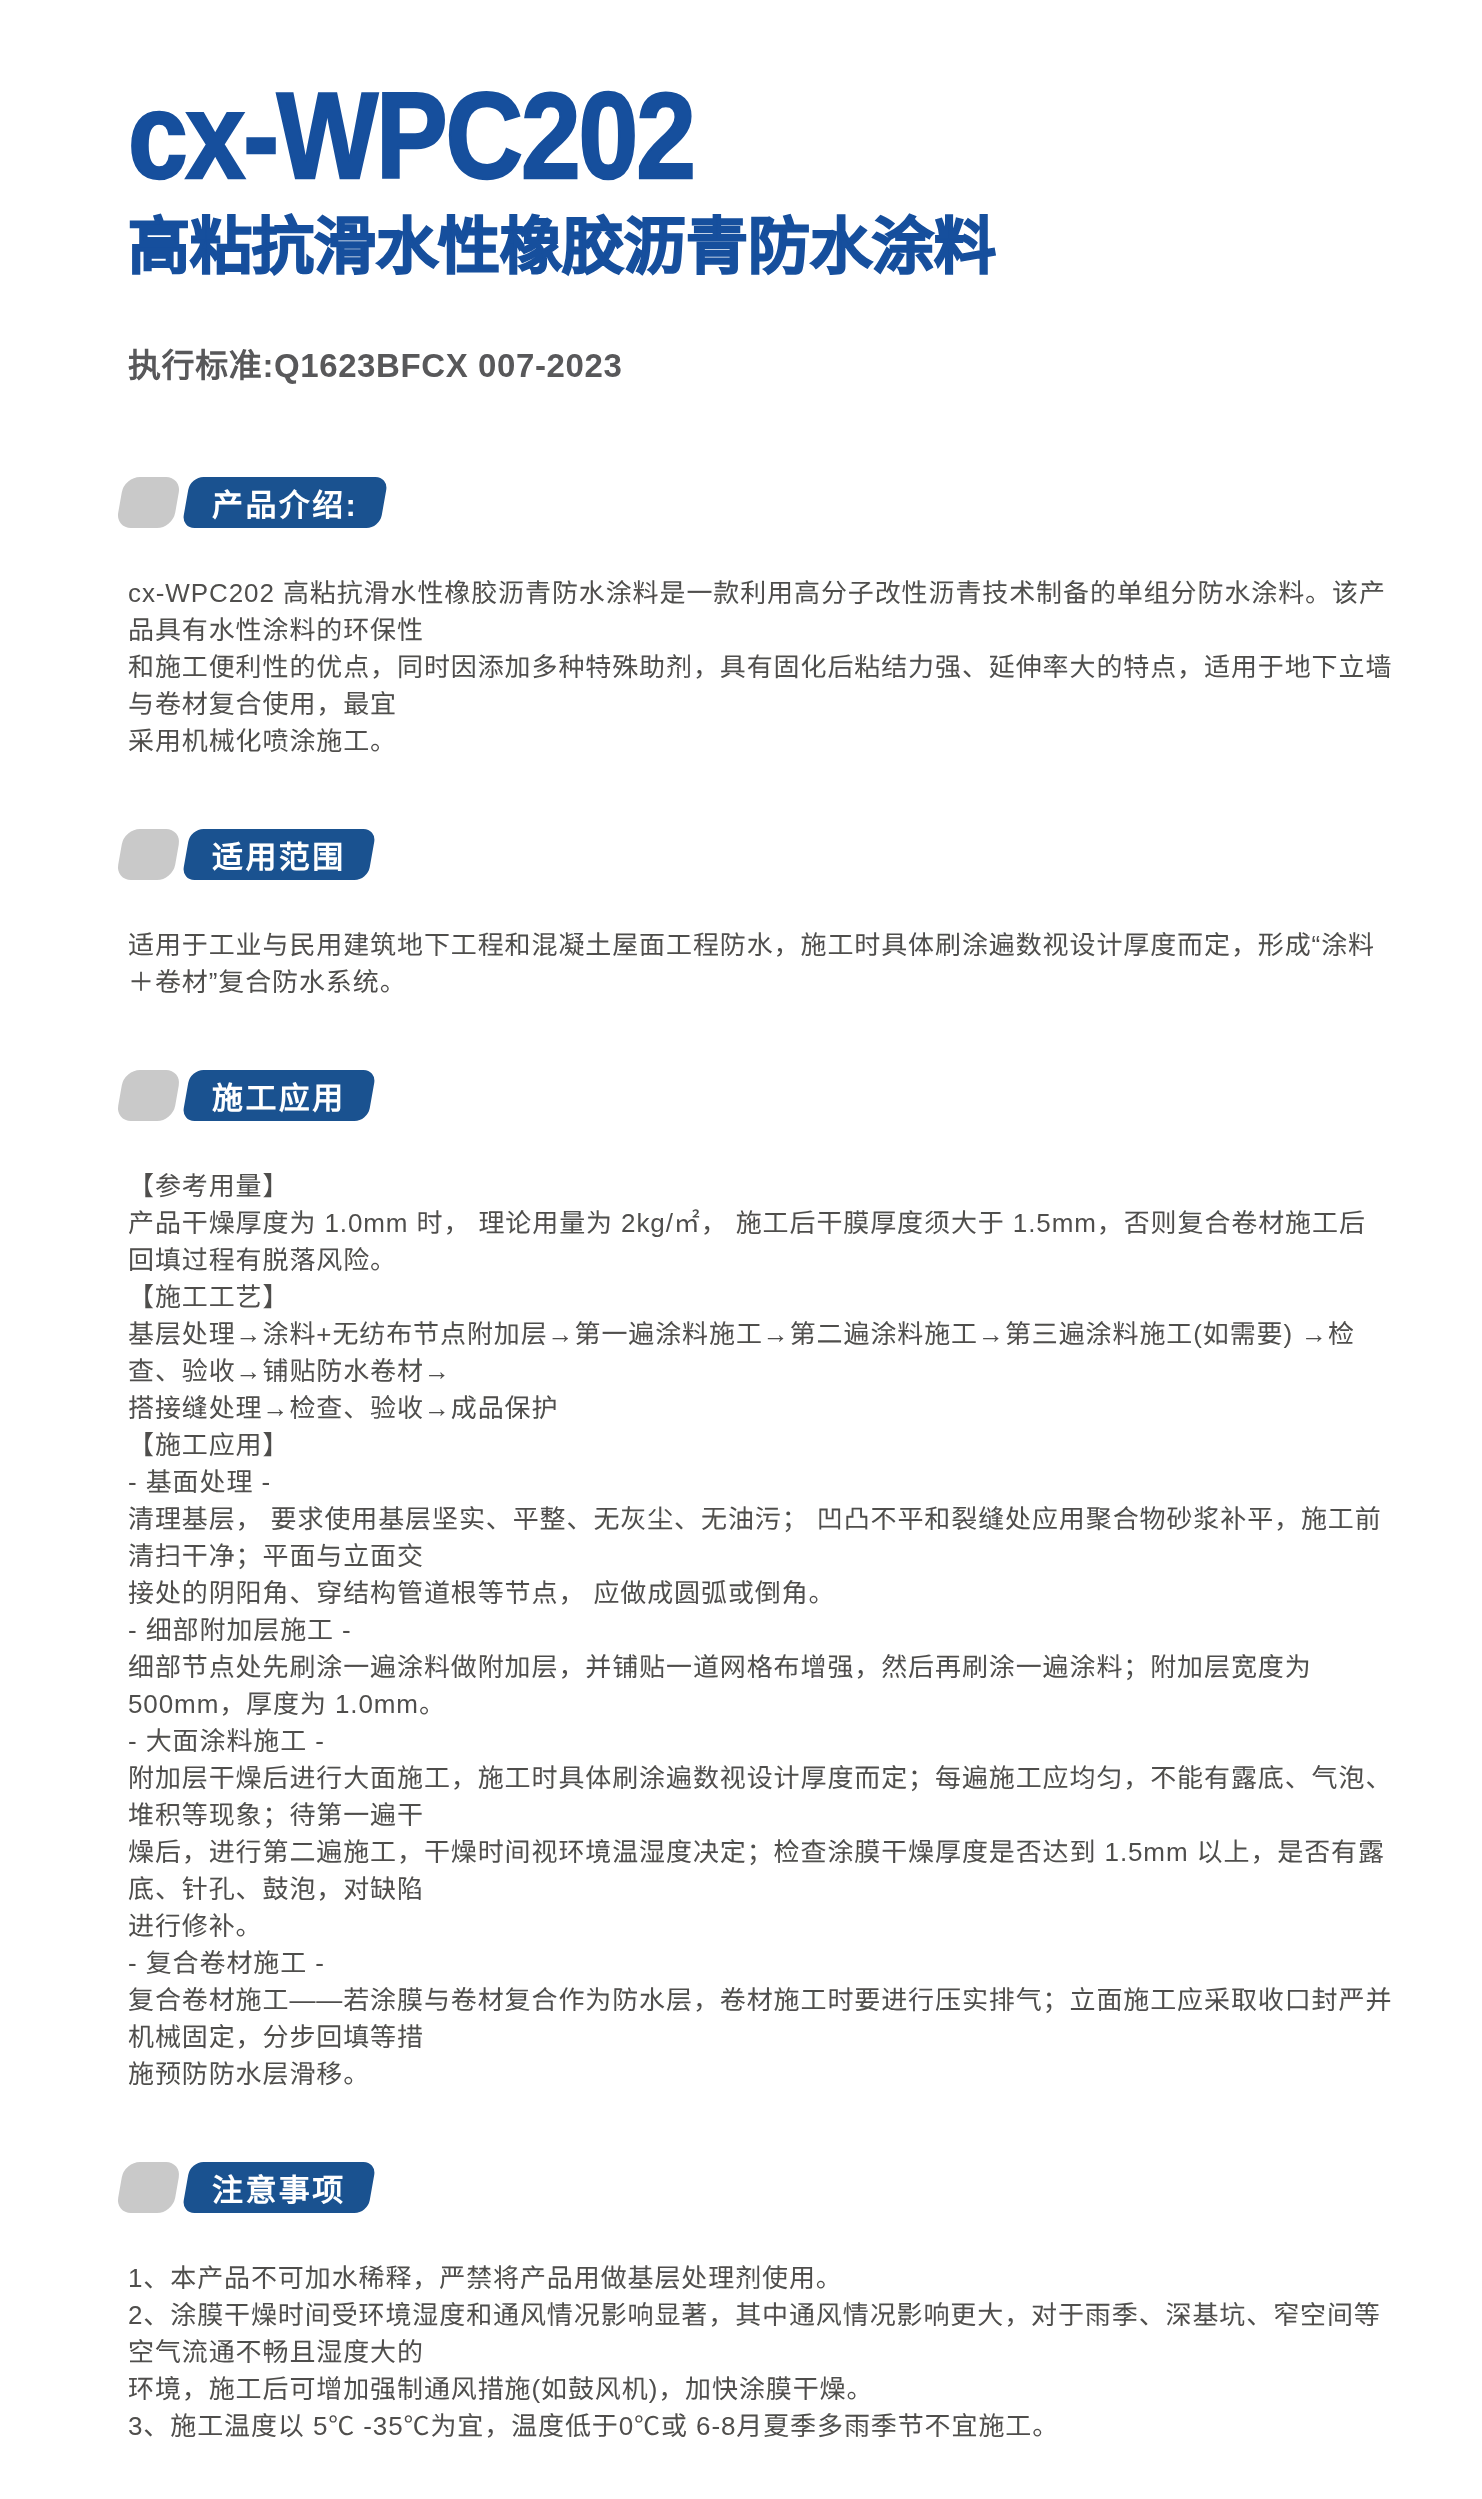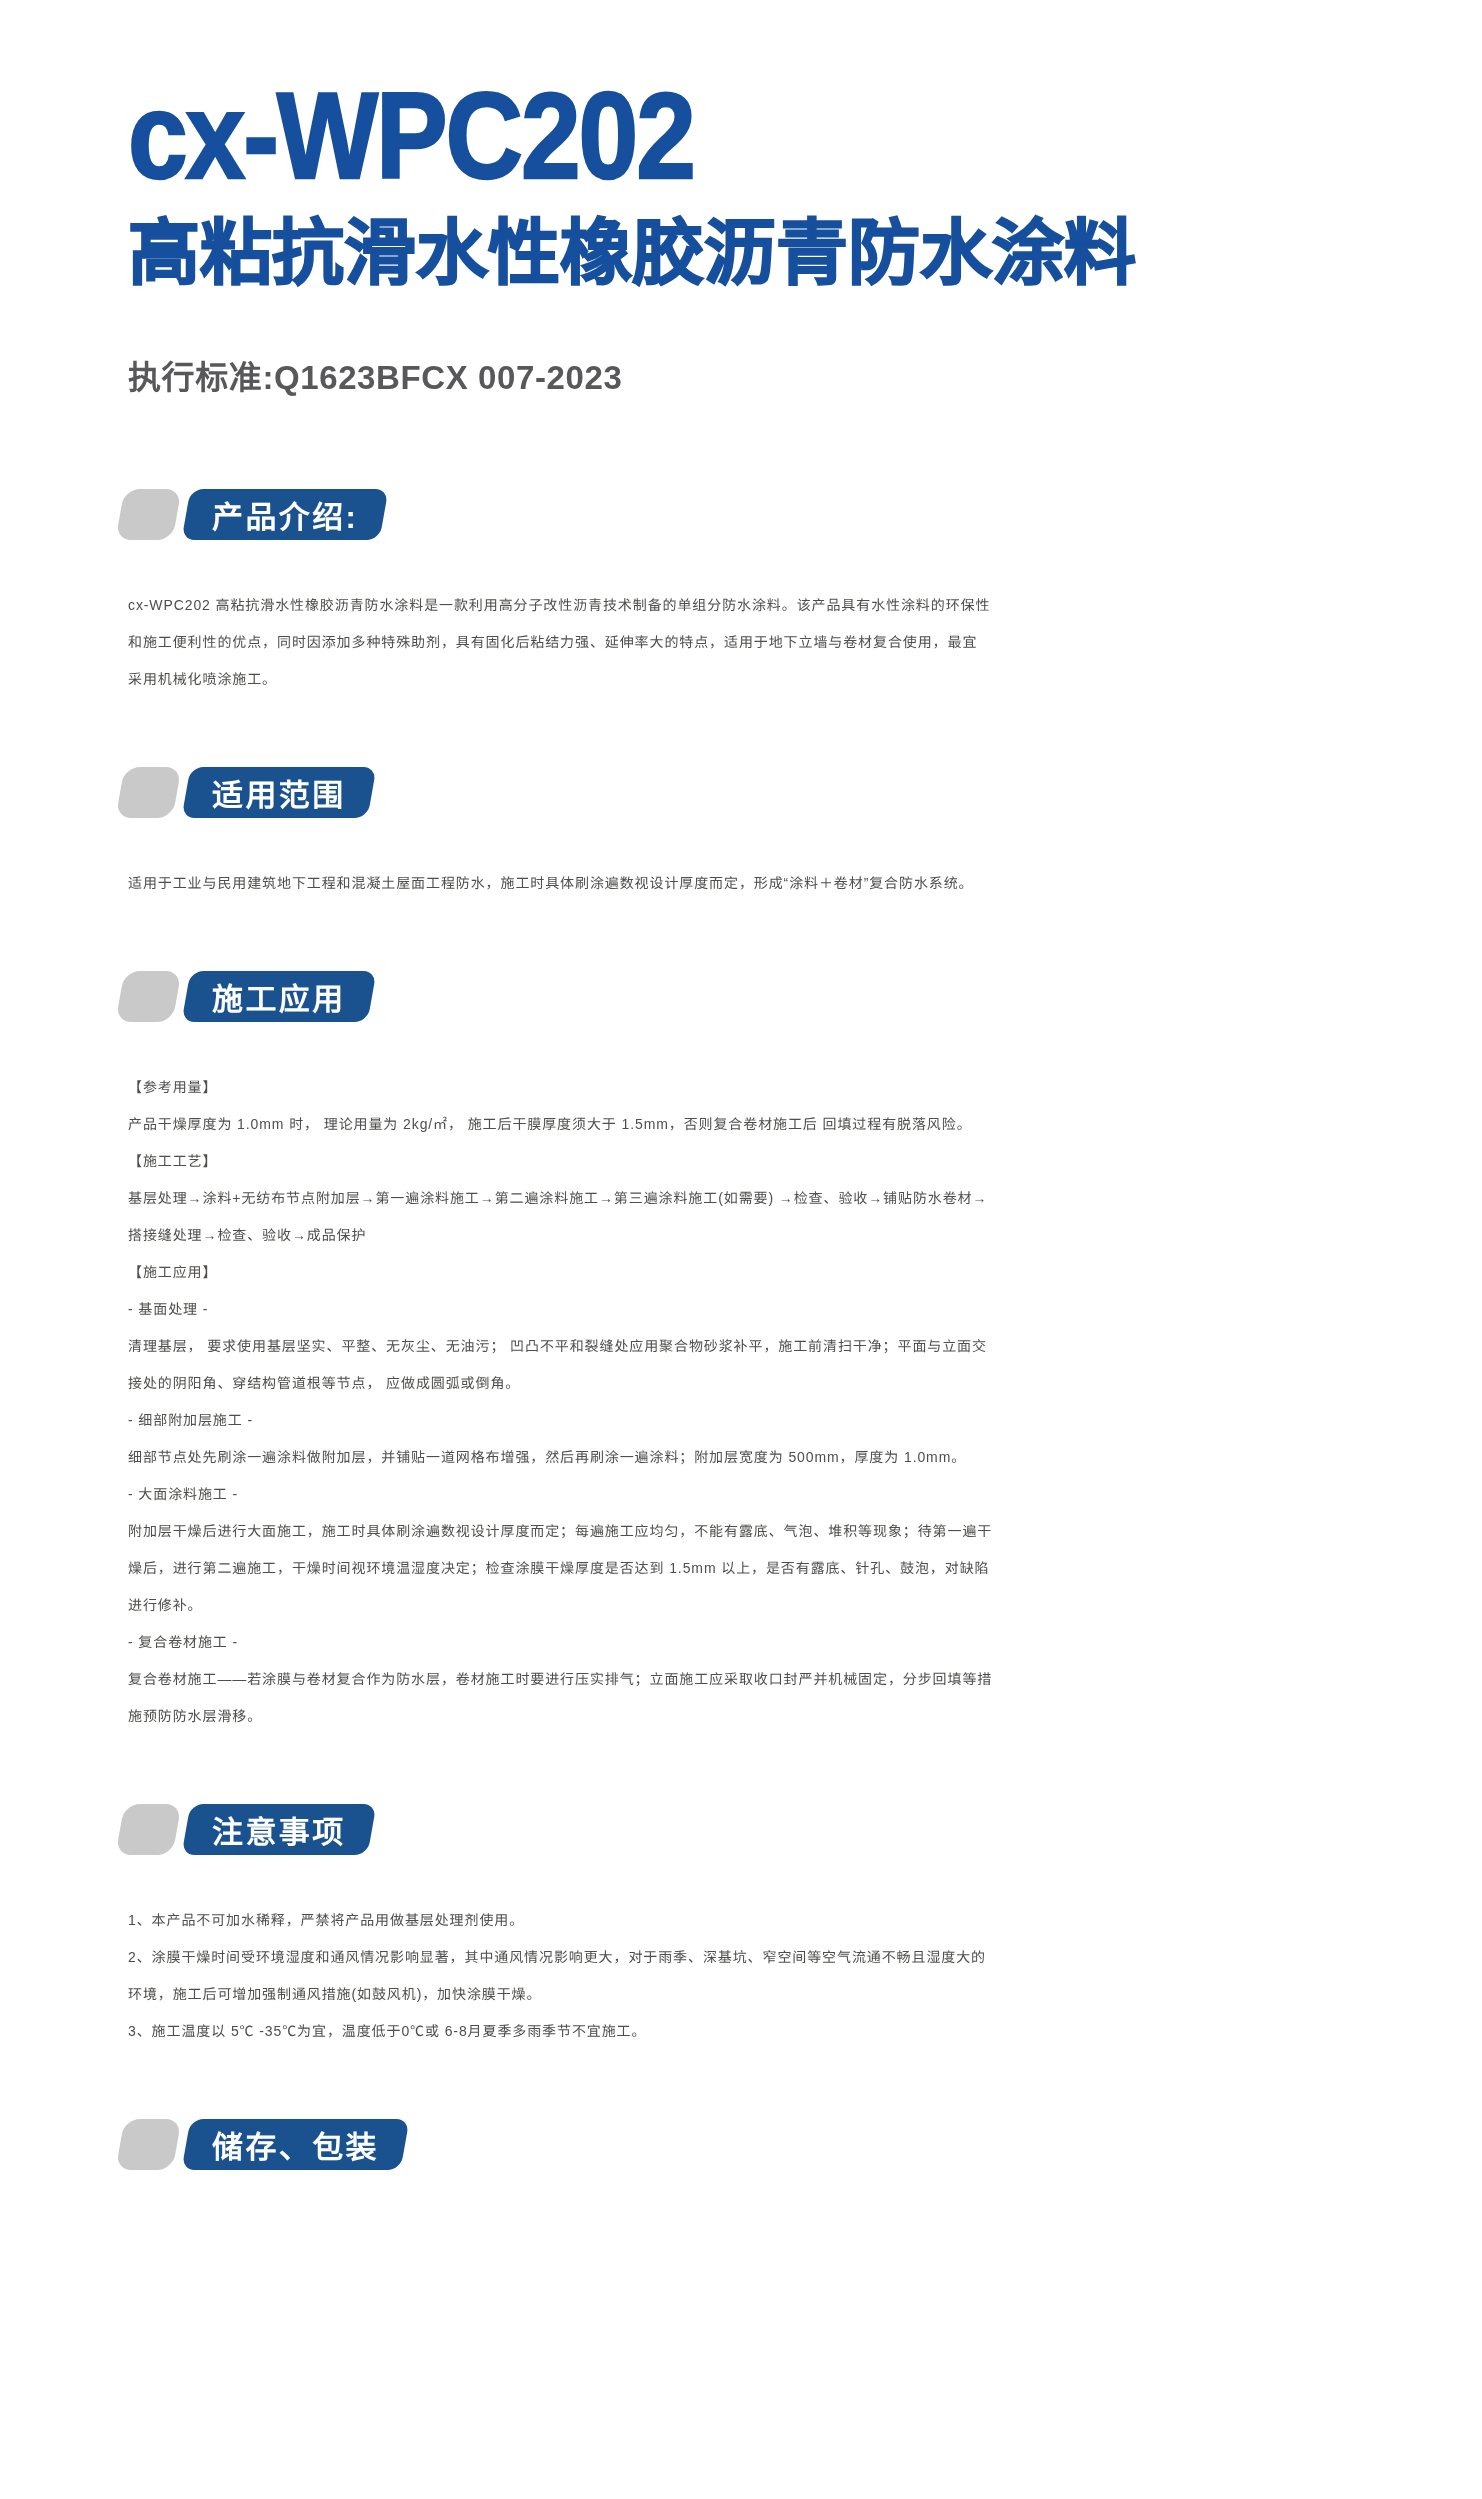--- a/index.html
+++ b/index.html
@@ -24,21 +24,21 @@
     font-weight: 700;
     letter-spacing: -2.4px;
     transform: scaleX(0.88);
     transform-origin: left center;
     -webkit-text-stroke: 2.4px currentColor;
     white-space: nowrap;
   }
   .product-name {
     margin: 13px 0 0 0;
     color: var(--title_blue, #164F9D);
-    font-size: 72px;
+    font-size: 62px;
     line-height: 1.2;
     font-weight: 900;
     letter-spacing: 0px;
     -webkit-text-stroke: 1.8px currentColor;
     white-space: nowrap;
   }
   .standard {
     margin-top: 55px;
     color: var(--standard_text, #58585A);
     font-size: 33px;
@@ -79,21 +79,21 @@
     font-weight: 700;
     letter-spacing: 2.4px;
     white-space: nowrap;
   }
 
   
   .sec-body {
     margin: 0;
     padding-top: 10.8px;
     color: var(--body_text, #4F4E4C);
-    font-size: 14px;
+    font-size: 26px;
     line-height: 37px;
     letter-spacing: 0.9px;
     white-space: pre-line;
   }
 </style>
 </head>
 <body>
 
 <div class="page">
 

